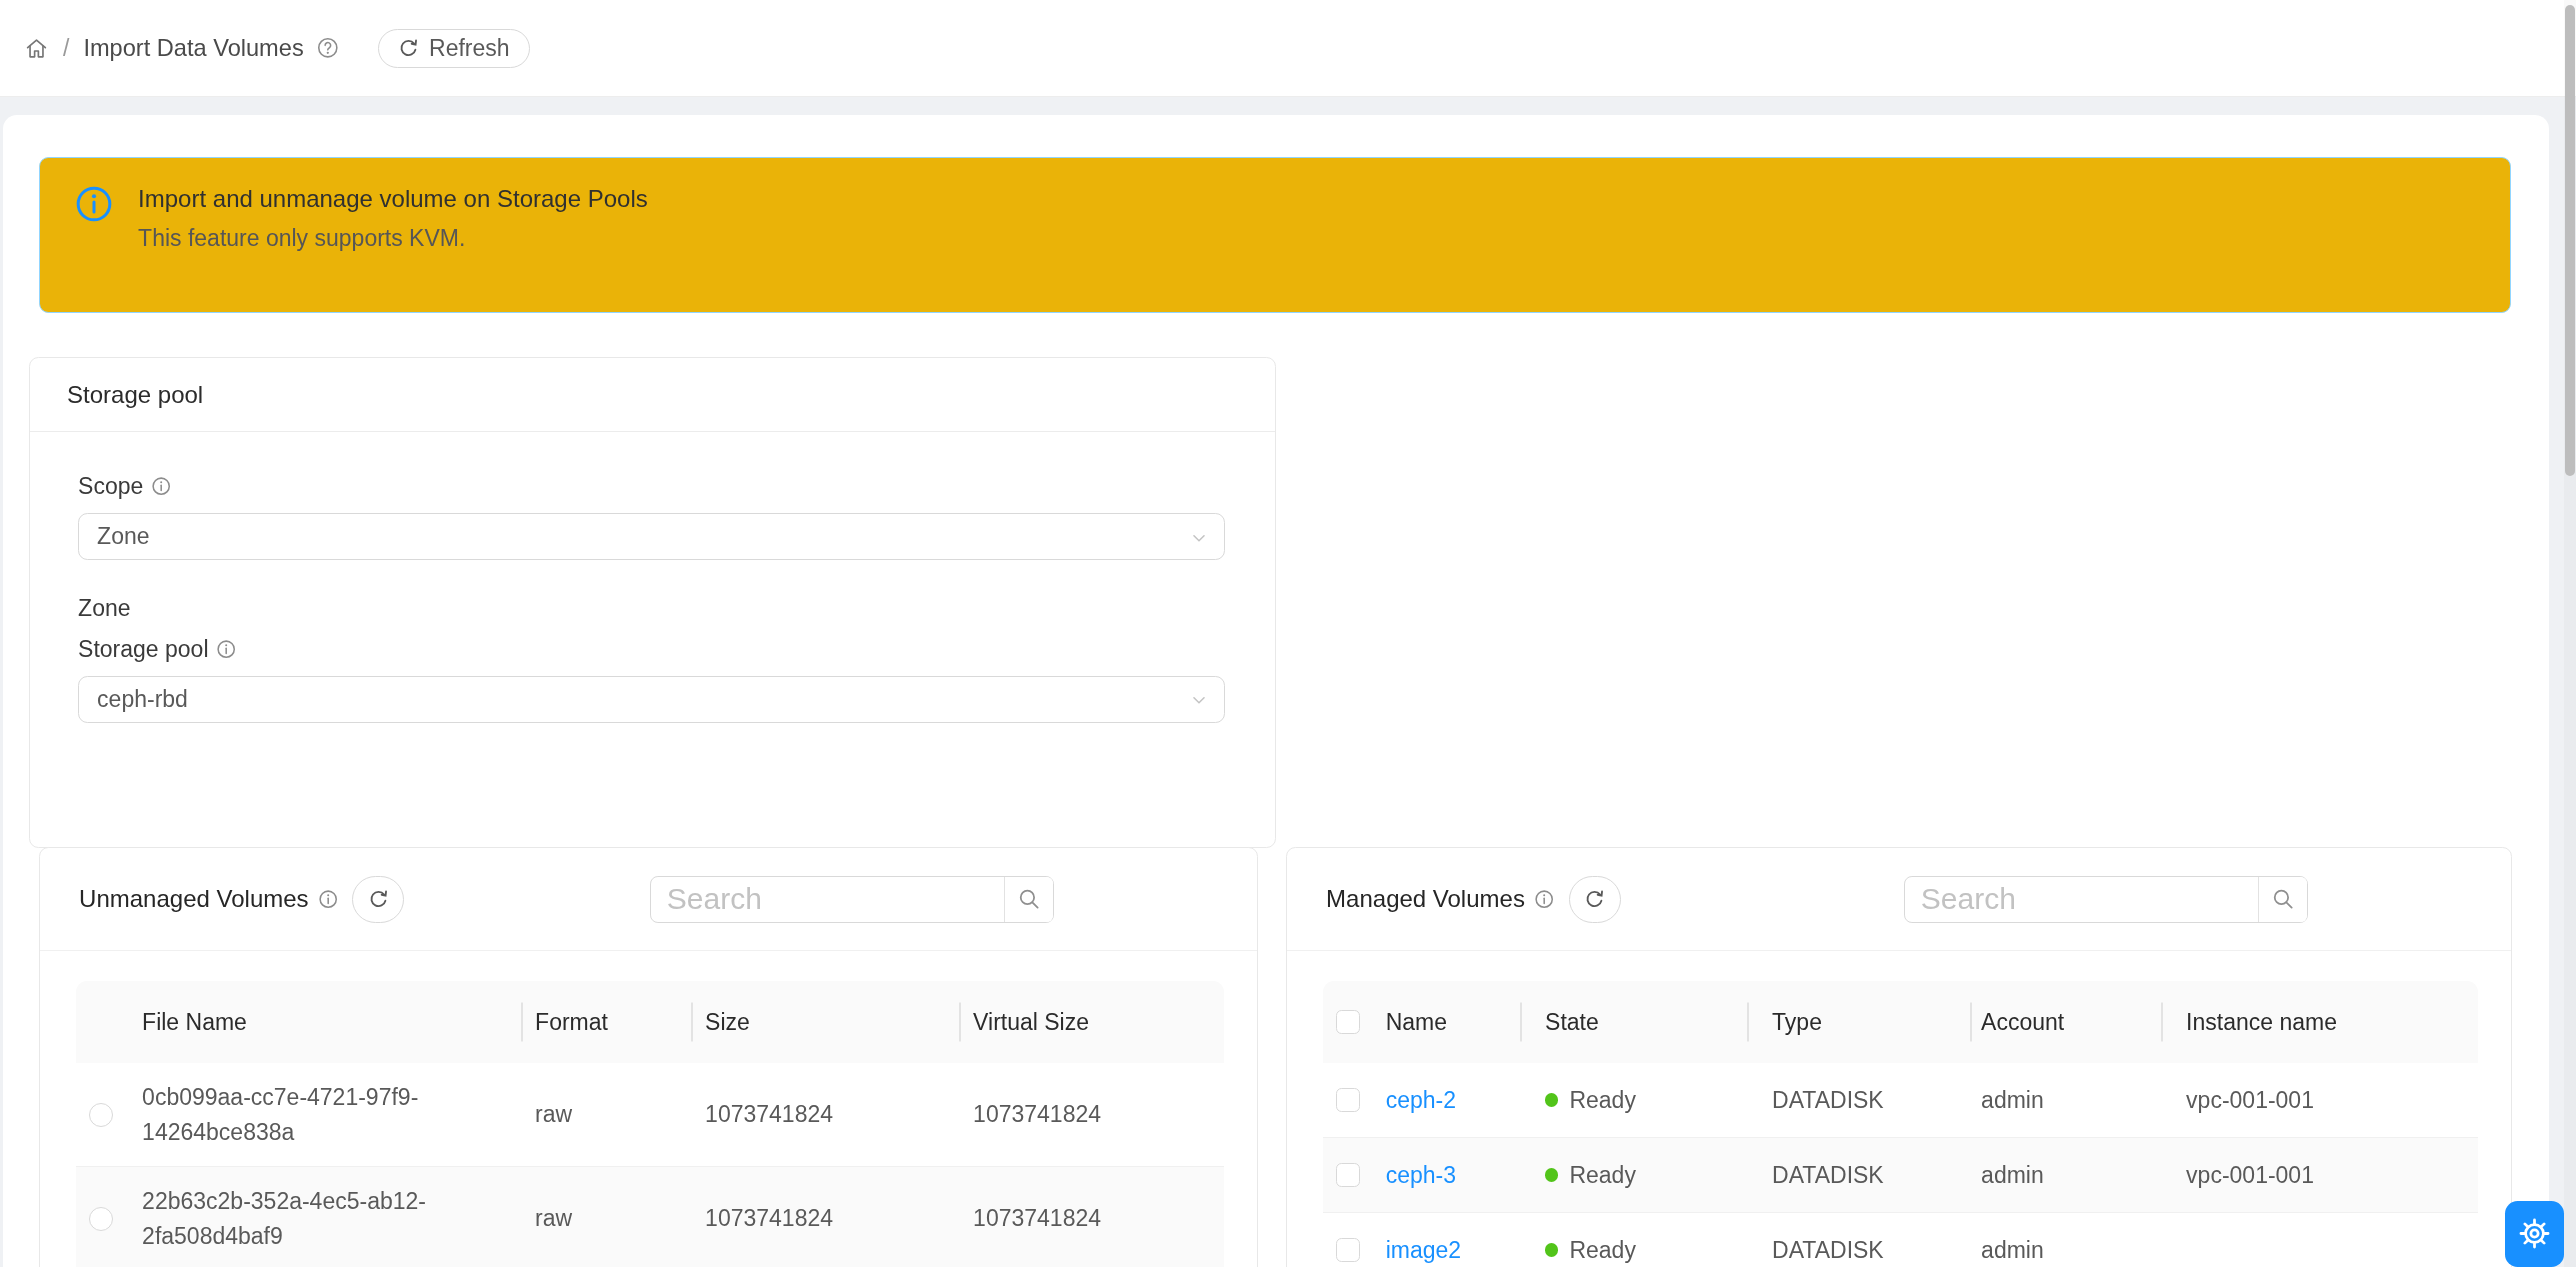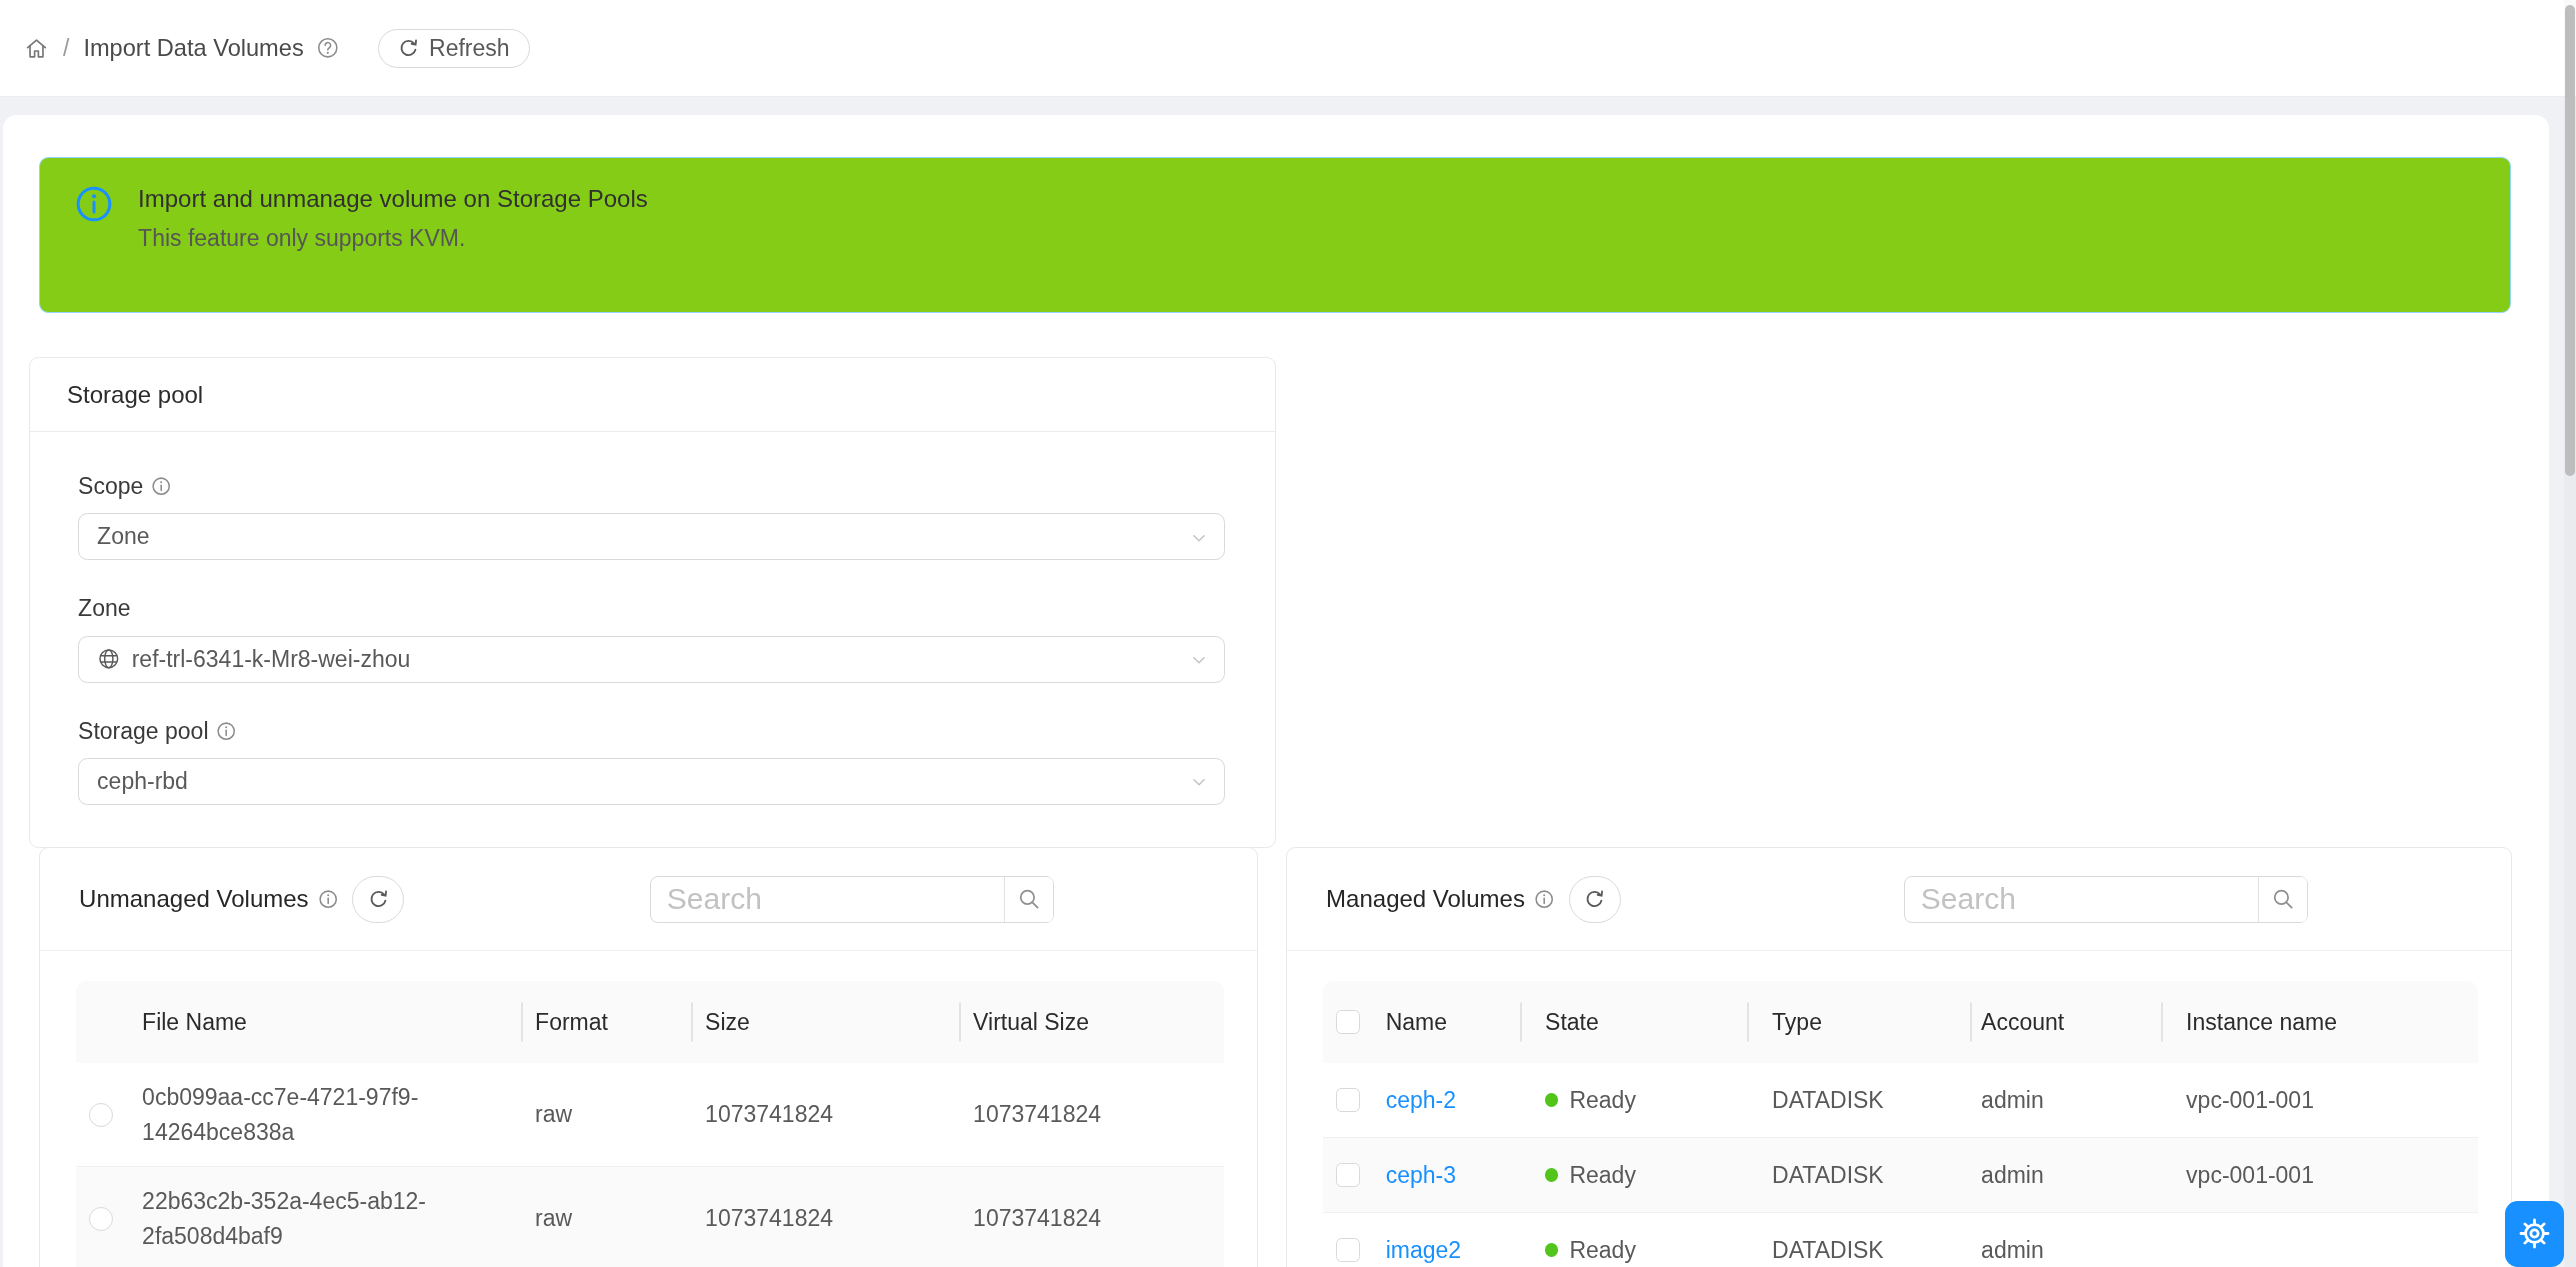--- a/index.html
+++ b/index.html
@@ -15,21 +15,21 @@
   .help-btn{margin-left:12.6px;display:flex;align-items:center;background:none;border:none;padding:0;cursor:pointer;}
   .refresh-btn{margin-left:38px;height:39px;padding:0 19px;border:1.6px solid #d9d9d9;border-radius:21px;
                background:#fff;display:flex;align-items:center;gap:10.2px;font-size:23px;color:#595959;
                font-family:inherit;cursor:pointer;}
 
   
   .panel{position:absolute;left:3.1px;top:115px;width:2546px;height:1153px;background:#fff;
          border-radius:14px 14px 0 0;overflow:hidden;}
 
   
-  .alert{position:absolute;left:36px;top:42px;width:2472px;height:156px;background:#84cc16;
+  .alert{position:absolute;left:36px;top:42px;width:2472px;height:156px;background:#eab308;
          border:1.6px solid #91d5ff;border-radius:9.4px;display:flex;padding:23.6px 31px 0 35px;}
   .alert-icon{flex:0 0 38px;margin-right:25px;margin-top:3.1px;}
   .alert-title{font-size:24px;color:#303030;line-height:33px;margin-bottom:6.3px;}
   .alert-desc{font-size:23px;color:#565656;line-height:35px;}
 
   
   .card{position:absolute;background:#fff;border:1.6px solid #e8e8e8;border-radius:9.4px;}
   .storage-card{left:26px;top:242px;width:1247px;height:491px;}
   .card-head{height:74px;border-bottom:1.6px solid #ececec;display:flex;align-items:center;
              padding-left:37px;font-size:24px;color:#2b2b2b;}
@@ -172,35 +172,20 @@
                   <path d="M6.5 9.5 12 15l5.5-5.5"></path>
                 </svg>
             </span>
           </div>
         </div>
 
         <div class="form-item">
           <div class="form-label">
             <span>Zone</span>
           </div>
-          <div class="select">
-            <span>
-              <svg width="23.6" height="23.6" viewBox="0 0 24 24" fill="none" stroke="#595959" stroke-width="1.5">
-                <circle cx="12" cy="12" r="9"></circle>
-                  <ellipse cx="12" cy="12" rx="4.2" ry="9"></ellipse>
-                <path d="M3.7 8.8h16.6M3.7 15.2h16.6"></path>
-              </svg>
-            </span>
-            <span>ref-trl-6341-k-Mr8-wei-zhou</span>
-            <span class="chev">
-              <svg width="22" height="22" viewBox="0 0 24 24" fill="none" stroke="#c4c4c4" stroke-width="1.7" stroke-linecap="round">
-                  <path d="M6.5 9.5 12 15l5.5-5.5"></path>
-                </svg>
-            </span>
-          </div>
         </div>
 
         <div class="form-item">
           <div class="form-label">
             <span>Storage pool</span>
             <span>
               <svg width="20.4" height="20.4" viewBox="0 0 24 24" fill="none" stroke="#8c8c8c" stroke-width="1.8" stroke-linecap="round">
                 <circle cx="12" cy="12" r="9.5"></circle>
                   <path d="M12 11v6"></path>
                   <circle cx="12" cy="7.4" r="1.2" fill="#8c8c8c" stroke="none"></circle>

